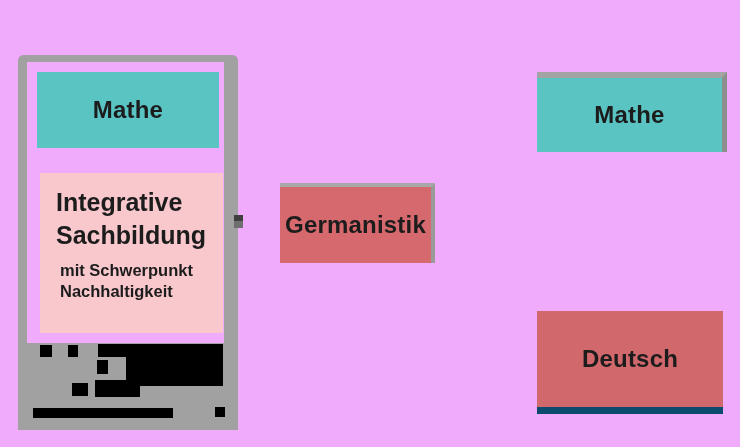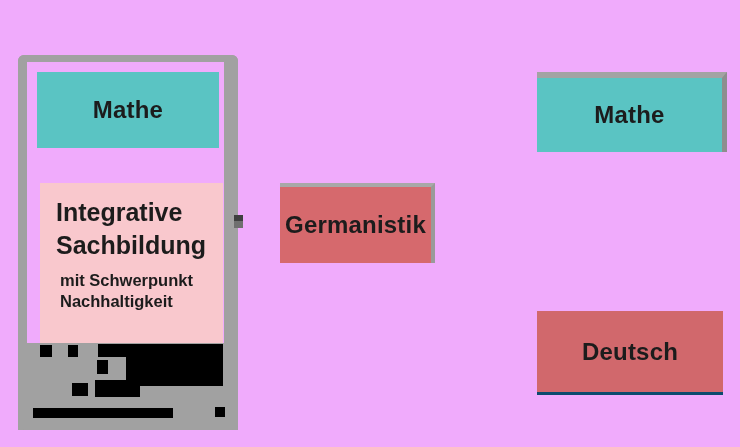--- a/index.html
+++ b/index.html
@@ -17,43 +17,43 @@
   }
   .side-button-top{left:234px;top:215px;width:9px;height:6px;background:#3f3f3f;}
   .side-button-bottom{left:234px;top:221px;width:9px;height:7px;background:#6f6f6f;}
 
   
   .box{display:flex;align-items:center;justify-content:center;
        font-weight:700;font-size:24px;letter-spacing:.2px;}
 
   .left-mathe{left:37px;top:72px;width:182px;height:76px;background:#5ac4c3;}
   .left-main{
-    left:40px;top:183px;width:183px;height:160px;background:#f9c8cd;
+    left:40px;top:173px;width:183px;height:160px;background:#f9c8cd;
     padding:13px 14px 0 16px;
   }
   .left-main .title{font-weight:700;font-size:25px;line-height:1.3;margin:0 0 9px 0;}
   .left-main .subtitle{font-weight:700;font-size:16.5px;line-height:1.25;margin:4px;}
 
   
   .pix-footer{left:18px;top:343px;width:220px;height:87px;background:#a1a1a1;
               border-radius:0 0 6px 6px;overflow:hidden;}
   .pix{position:absolute;background:#000;}
 
   
   .germanistik{left:280px;top:183px;width:155px;height:80px;background:#d6696d;
                border-top:4px solid #a8a8a8;border-right:4px solid #9a9a9a;}
 
   
   .right-mathe{left:537px;top:72px;width:190px;height:80px;background:#5ac4c3;
                border-top:6px solid #a3a3a3;border-right:5px solid #8e8e8e;}
   .right-sachunterricht{left:537px;top:183px;width:190px;height:87px;background:#f9c8cd;
                border-top:5px solid #ddd8d4;border-left:4px solid #cdd1cd;
                border-right:4px solid #cdd1cd;border-bottom:7px solid #c6cac6;}
-  .right-deutsch{left:537px;top:311px;width:186px;height:84px;background:#d1686c;
-               border-bottom:3px solid #0c4a6e;}
+  .right-deutsch{left:537px;top:311px;width:186px;height:103px;background:#d1686c;
+               border-bottom:7px solid #0c4a6e;}
 </style>
 </head>
 <body>
 
 <div id="stage">
 
   <div class="abs phone-frame"></div>
   <div class="abs side-button-top"></div>
   <div class="abs side-button-bottom"></div>
 

